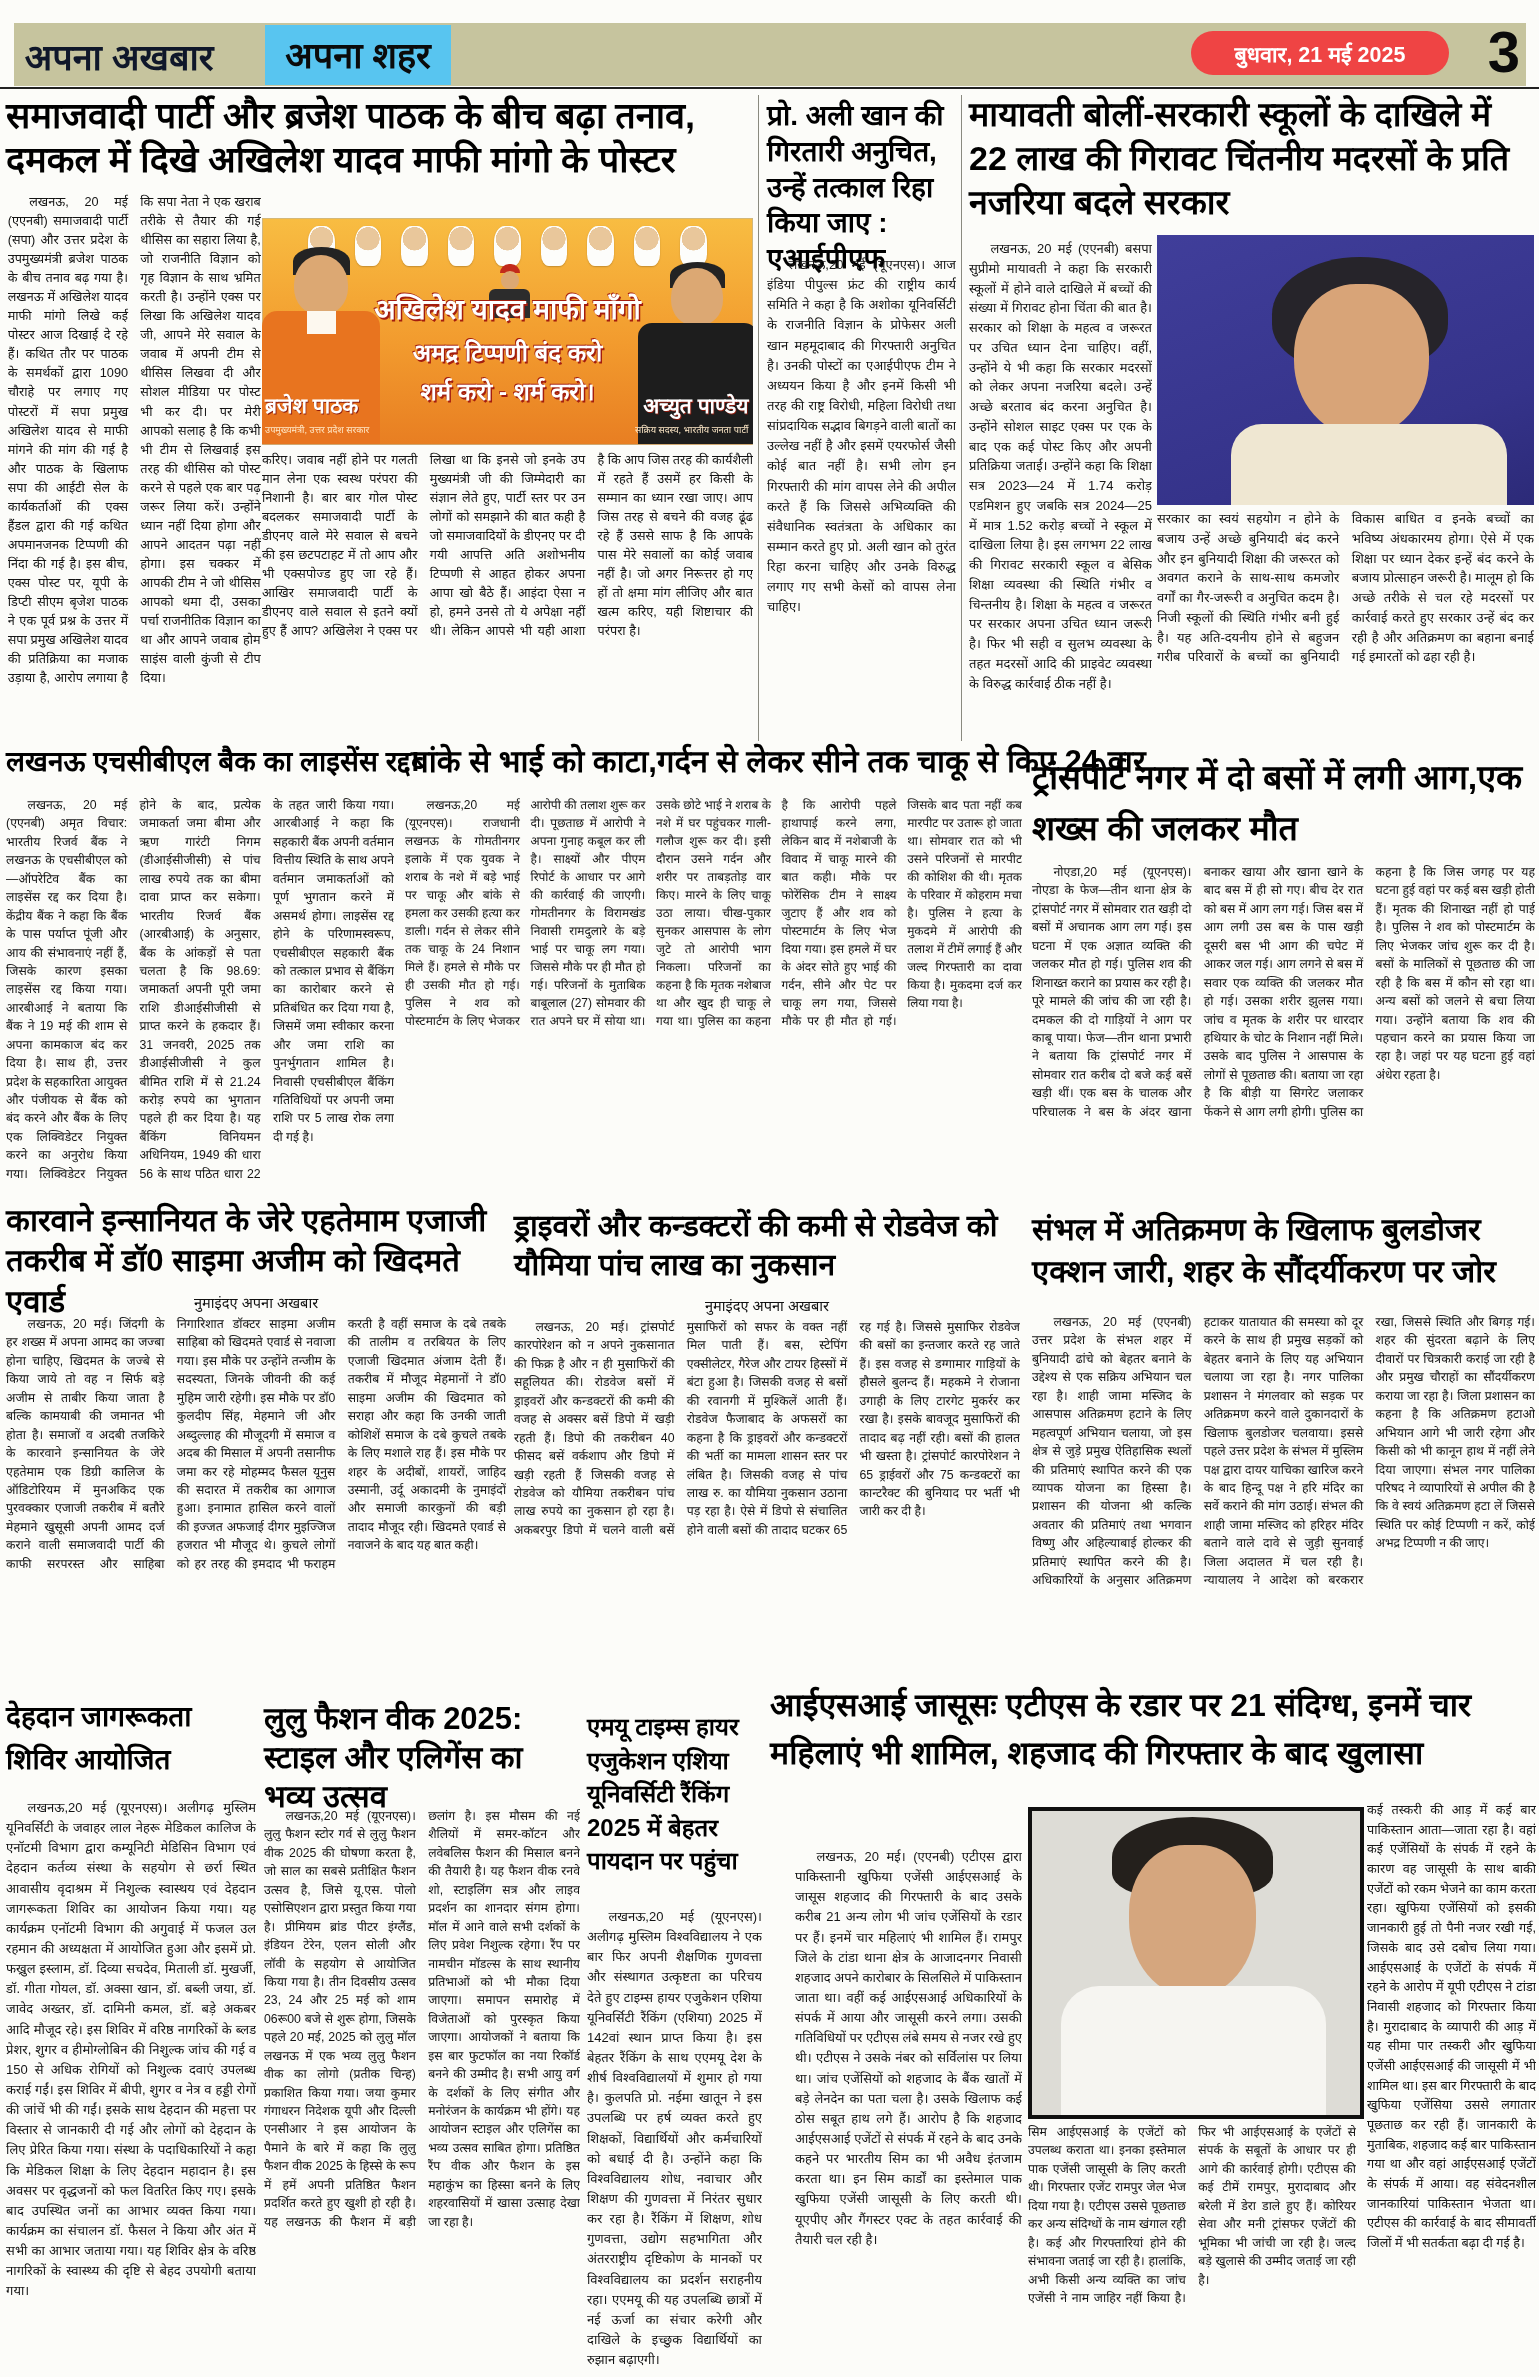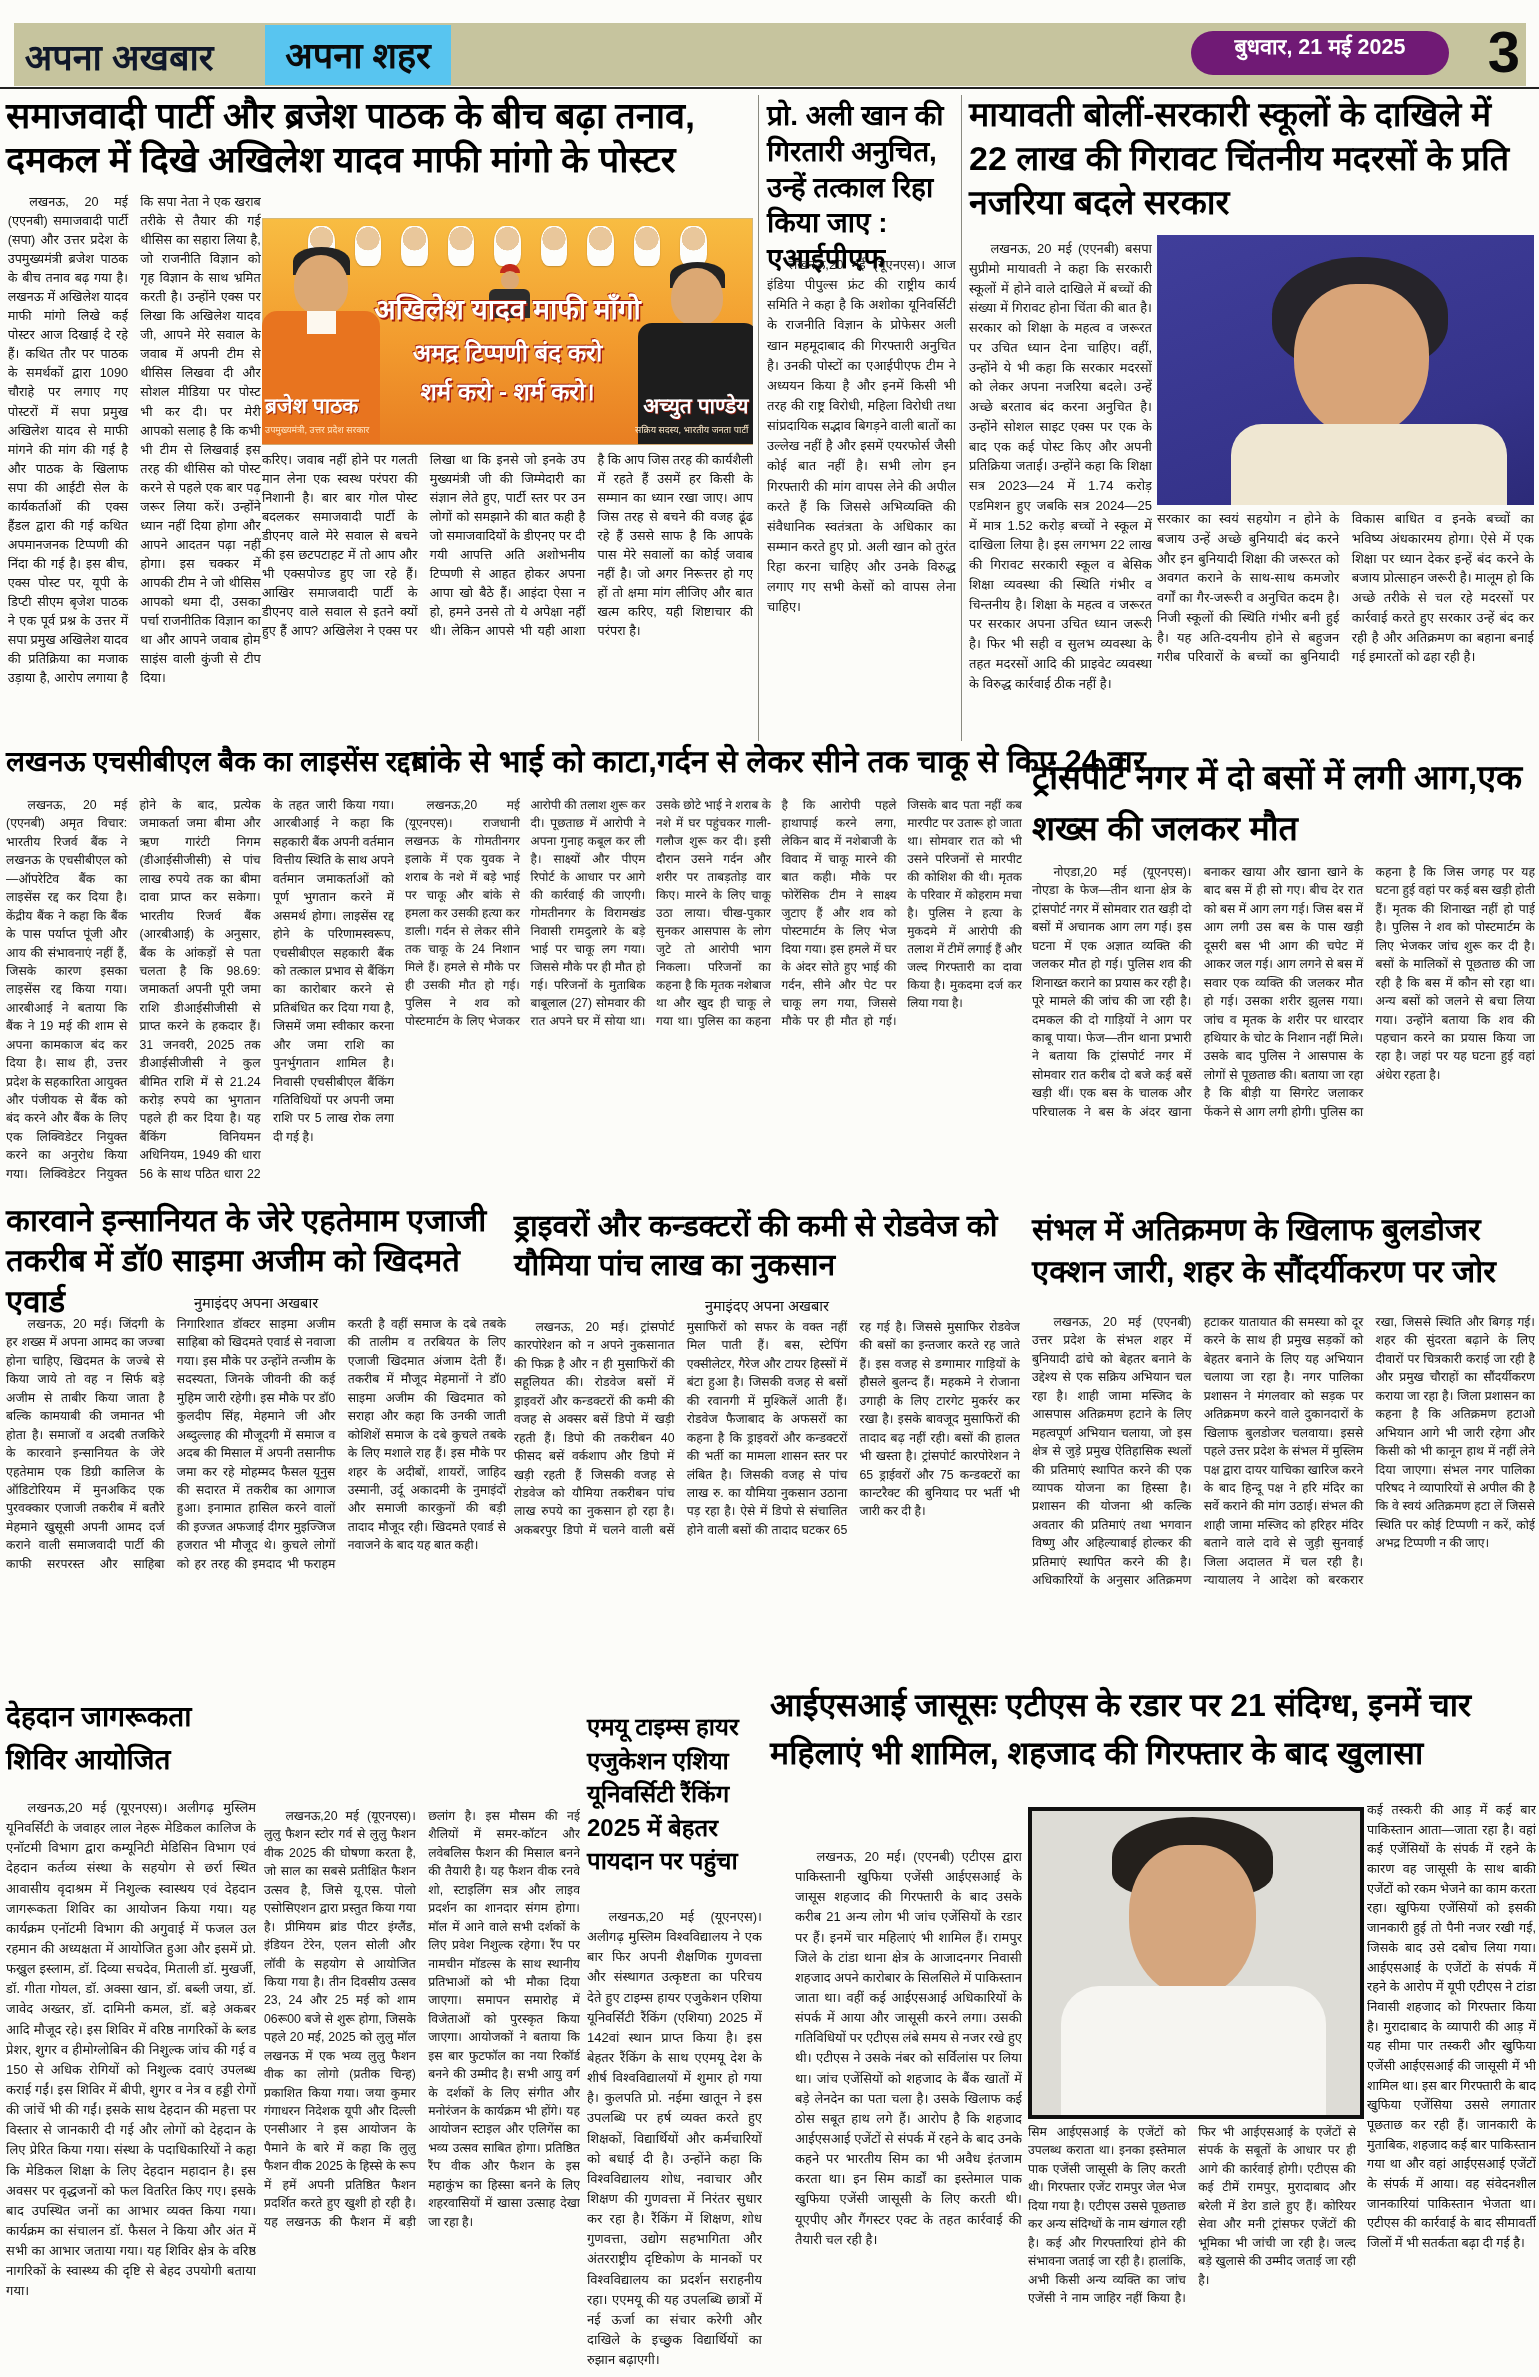--- a/index.html
+++ b/index.html
@@ -8,21 +8,21 @@
   .abs{position:absolute;}
   .hl{font-weight:900;color:#000;letter-spacing:0px;}
   .body{text-align:justify;color:#141414;overflow:hidden;column-gap:12.3px;}
   .body p{margin:0;text-indent:21.5px;}
   .byline{text-align:center;font-weight:400;color:#111;}
   .vline{width:0.8px;background:#8a8a80;}
   .hline{height:1.5px;background:#222;}
   
   #masthead{background:#c6c49e;}
   #section-chip{background:#58c5f0;display:flex;align-items:center;justify-content:center;}
-  #date-pill{background:#701a75;color:#fff;border-radius:23px;display:flex;justify-content:center;}
+  #date-pill{background:#ef4444;color:#fff;border-radius:23px;display:flex;align-items:center;justify-content:center;}
   
   #poster{background:linear-gradient(180deg,#f8bd42 0%,#f29b2e 55%,#e87e22 100%);
           overflow:hidden;box-shadow:0 0 0 0.8px #c8b68a inset;}
   .poster-heads{position:absolute;top:7.7px;left:46px;right:46px;height:41px;display:flex;gap:20px;justify-content:center;}
   .poster-heads span{width:34px;height:40px;border-radius:40% 40% 30% 30%;
           background:radial-gradient(circle at 50% 32%,#e9c79b 0 38%,#fdfdfb 39% 100%);box-shadow:0 0.8px 1.5px rgba(0,0,0,.25);}
   .poster-line{position:relative;text-align:center;color:#fff;font-weight:900;
           text-shadow:1.5px 1.5px 0 #a31d0e,-0.8px -0.8px 0 #a31d0e;}
   .figure-head{border-radius:50% 50% 45% 45%;background:#dca873;}
   .figure-hair{border-radius:50% 50% 0 0;background:#232323;}
@@ -151,20 +151,21 @@
   <div class="abs hl" style="left:1032px;top:1209px;width:503px;font-size:31px;line-height:1.35;">संभल में अतिक्रमण के खिलाफ बुलडोजर एक्शन जारी, शहर के सौंदर्यीकरण पर जोर</div>
   <div class="abs body" style="left:1032px;top:1313px;width:503px;height:344px;column-count:3;font-size:12.3px;line-height:1.5;">
     <p>लखनऊ, 20 मई (एएनबी) उत्तर प्रदेश के संभल शहर में बुनियादी ढांचे को बेहतर बनाने के उद्देश्य से एक सक्रिय अभियान चल रहा है। शाही जामा मस्जिद के आसपास अतिक्रमण हटाने के लिए महत्वपूर्ण अभियान चलाया, जो इस क्षेत्र से जुड़े प्रमुख ऐतिहासिक स्थलों की प्रतिमाएं स्थापित करने की एक व्यापक योजना का हिस्सा है। प्रशासन की योजना श्री कल्कि अवतार की प्रतिमाएं तथा भगवान विष्णु और अहिल्याबाई होल्कर की प्रतिमाएं स्थापित करने की है। अधिकारियों के अनुसार अतिक्रमण हटाकर यातायात की समस्या को दूर करने के साथ ही प्रमुख सड़कों को बेहतर बनाने के लिए यह अभियान चलाया जा रहा है। नगर पालिका प्रशासन ने मंगलवार को सड़क पर अतिक्रमण करने वाले दुकानदारों के खिलाफ बुलडोजर चलवाया। इससे पहले उत्तर प्रदेश के संभल में मुस्लिम पक्ष द्वारा दायर याचिका खारिज करने के बाद हिन्दू पक्ष ने हरि मंदिर का सर्वे कराने की मांग उठाई। संभल की शाही जामा मस्जिद को हरिहर मंदिर बताने वाले दावे से जुड़ी सुनवाई जिला अदालत में चल रही है। न्यायालय ने आदेश को बरकरार रखा, जिससे स्थिति और बिगड़ गई। शहर की सुंदरता बढ़ाने के लिए दीवारों पर चित्रकारी कराई जा रही है और प्रमुख चौराहों का सौंदर्यीकरण कराया जा रहा है। जिला प्रशासन का कहना है कि अतिक्रमण हटाओ अभियान आगे भी जारी रहेगा और किसी को भी कानून हाथ में नहीं लेने दिया जाएगा। संभल नगर पालिका परिषद ने व्यापारियों से अपील की है कि वे स्वयं अतिक्रमण हटा लें जिससे स्थिति पर कोई टिप्पणी न करें, कोई अभद्र टिप्पणी न की जाए।</p>
   </div>
 
   <div class="abs hl" style="left:6.1px;top:1695px;width:250px;font-size:28px;line-height:1.55;">देहदान जागरूकता शिविर आयोजित</div>
   <div class="abs body" style="left:6.1px;top:1798px;width:250px;height:571px;font-size:13px;line-height:1.55;">
     <p>लखनऊ,20 मई (यूएनएस)। अलीगढ़ मुस्लिम यूनिवर्सिटी के जवाहर लाल नेहरू मेडिकल कालिज के एनॉटमी विभाग द्वारा कम्यूनिटी मेडिसिन विभाग एवं देहदान कर्तव्य संस्था के सहयोग से छर्रा स्थित आवासीय वृदाश्रम में निशुल्क स्वास्थय एवं देहदान जागरूकता शिविर का आयोजन किया गया। यह कार्यक्रम एनॉटमी विभाग की अगुवाई में फजल उल रहमान की अध्यक्षता में आयोजित हुआ और इसमें प्रो. फख्रुल इस्लाम, डॉ. दिव्या सचदेव, मिताली डॉ. मुखर्जी, डॉ. गीता गोयल, डॉ. अक्सा खान, डॉ. बब्ली जया, डॉ. जावेद अख्तर, डॉ. दामिनी कमल, डॉ. बड़े अकबर आदि मौजूद रहे। इस शिविर में वरिष्ठ नागरिकों के ब्लड प्रेशर, शुगर व हीमोग्लोबिन की निशुल्क जांच की गई व 150 से अधिक रोगियों को निशुल्क दवाएं उपलब्ध कराई गईं। इस शिविर में बीपी, शुगर व नेत्र व हड्डी रोगों की जांचें भी की गईं। इसके साथ देहदान की महत्ता पर विस्तार से जानकारी दी गई और लोगों को देहदान के लिए प्रेरित किया गया। संस्था के पदाधिकारियों ने कहा कि मेडिकल शिक्षा के लिए देहदान महादान है। इस अवसर पर वृद्धजनों को फल वितरित किए गए। इसके बाद उपस्थित जनों का आभार व्यक्त किया गया। कार्यक्रम का संचालन डॉ. फैसल ने किया और अंत में सभी का आभार जताया गया। यह शिविर क्षेत्र के वरिष्ठ नागरिकों के स्वास्थ्य की दृष्टि से बेहद उपयोगी बताया गया।</p>
   </div>
 
+  <div class="abs hl" style="left:264px;top:1700px;width:316px;font-size:31px;line-height:1.25;">लुलु फैशन वीक 2025: स्टाइल और एलिगेंस का भव्य उत्सव</div>
   <div class="abs body" style="left:264px;top:1807px;width:316px;height:561px;column-count:2;font-size:12.3px;line-height:1.5;">
     <p>लखनऊ,20 मई (यूएनएस)। लुलु फैशन स्टोर गर्व से लुलु फैशन वीक 2025 की घोषणा करता है, जो साल का सबसे प्रतीक्षित फैशन उत्सव है, जिसे यू.एस. पोलो एसोसिएशन द्वारा प्रस्तुत किया गया है। प्रीमियम ब्रांड पीटर इंग्लैंड, इंडियन टेरेन, एलन सोली और लॉवी के सहयोग से आयोजित किया गया है। तीन दिवसीय उत्सव 23, 24 और 25 मई को शाम 06रू00 बजे से शुरू होगा, जिसके पहले 20 मई, 2025 को लुलु मॉल लखनऊ में एक भव्य लुलु फैशन वीक का लोगो (प्रतीक चिन्ह) प्रकाशित किया गया। जया कुमार गंगाधरन निदेशक यूपी और दिल्ली एनसीआर ने इस आयोजन के पैमाने के बारे में कहा कि लुलु फैशन वीक 2025 के हिस्से के रूप में हमें अपनी प्रतिष्ठित फैशन प्रदर्शित करते हुए खुशी हो रही है। यह लखनऊ की फैशन में बड़ी छलांग है। इस मौसम की नई शैलियों में समर-कॉटन और लवेबलिस फैशन की मिसाल बनने की तैयारी है। यह फैशन वीक रनवे शो, स्टाइलिंग सत्र और लाइव प्रदर्शन का शानदार संगम होगा। मॉल में आने वाले सभी दर्शकों के लिए प्रवेश निशुल्क रहेगा। रैंप पर नामचीन मॉडल्स के साथ स्थानीय प्रतिभाओं को भी मौका दिया जाएगा। समापन समारोह में विजेताओं को पुरस्कृत किया जाएगा। आयोजकों ने बताया कि इस बार फुटफॉल का नया रिकॉर्ड बनने की उम्मीद है। सभी आयु वर्ग के दर्शकों के लिए संगीत और मनोरंजन के कार्यक्रम भी होंगे। यह आयोजन स्टाइल और एलिगेंस का भव्य उत्सव साबित होगा। प्रतिष्ठित रैंप वीक और फैशन के इस महाकुंभ का हिस्सा बनने के लिए शहरवासियों में खासा उत्साह देखा जा रहा है।</p>
   </div>
 
   <div class="abs hl" style="left:587px;top:1710px;width:175px;font-size:24px;line-height:1.4;">एमयू टाइम्स हायर एजुकेशन एशिया यूनिवर्सिटी रैंकिंग 2025 में बेहतर पायदान पर पहुंचा</div>
   <div class="abs body" style="left:587px;top:1907px;width:175px;height:462px;font-size:13px;line-height:1.55;">
     <p>लखनऊ,20 मई (यूएनएस)। अलीगढ़ मुस्लिम विश्वविद्यालय ने एक बार फिर अपनी शैक्षणिक गुणवत्ता और संस्थागत उत्कृष्टता का परिचय देते हुए टाइम्स हायर एजुकेशन एशिया यूनिवर्सिटी रैंकिंग (एशिया) 2025 में 142वां स्थान प्राप्त किया है। इस बेहतर रैंकिंग के साथ एएमयू देश के शीर्ष विश्वविद्यालयों में शुमार हो गया है। कुलपति प्रो. नईमा खातून ने इस उपलब्धि पर हर्ष व्यक्त करते हुए शिक्षकों, विद्यार्थियों और कर्मचारियों को बधाई दी है। उन्होंने कहा कि विश्वविद्यालय शोध, नवाचार और शिक्षण की गुणवत्ता में निरंतर सुधार कर रहा है। रैंकिंग में शिक्षण, शोध गुणवत्ता, उद्योग सहभागिता और अंतरराष्ट्रीय दृष्टिकोण के मानकों पर विश्वविद्यालय का प्रदर्शन सराहनीय रहा। एएमयू की यह उपलब्धि छात्रों में नई ऊर्जा का संचार करेगी और दाखिले के इच्छुक विद्यार्थियों का रुझान बढ़ाएगी।</p>
   </div>
 
   <div class="abs hl" style="left:770px;top:1681px;width:765px;font-size:32px;line-height:1.5;">आईएसआई जासूसः एटीएस के रडार पर 21 संदिग्ध, इनमें चार महिलाएं भी शामिल, शहजाद की गिरफ्तार के बाद खुलासा</div>

